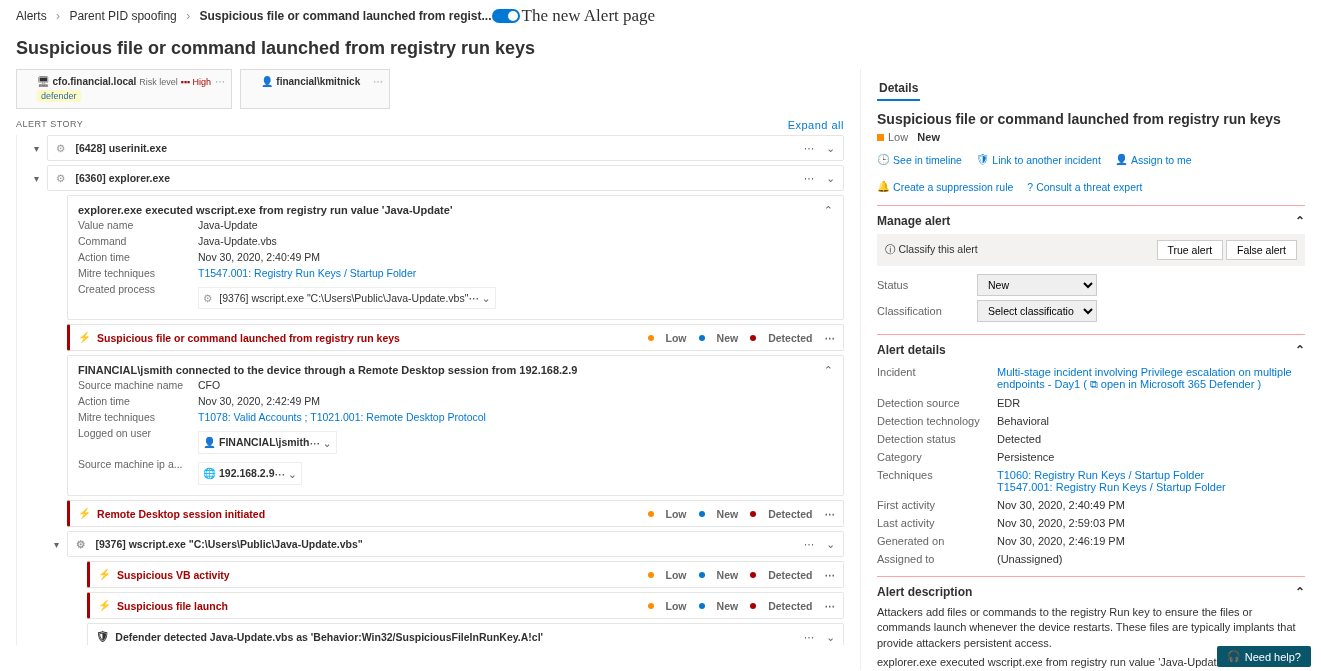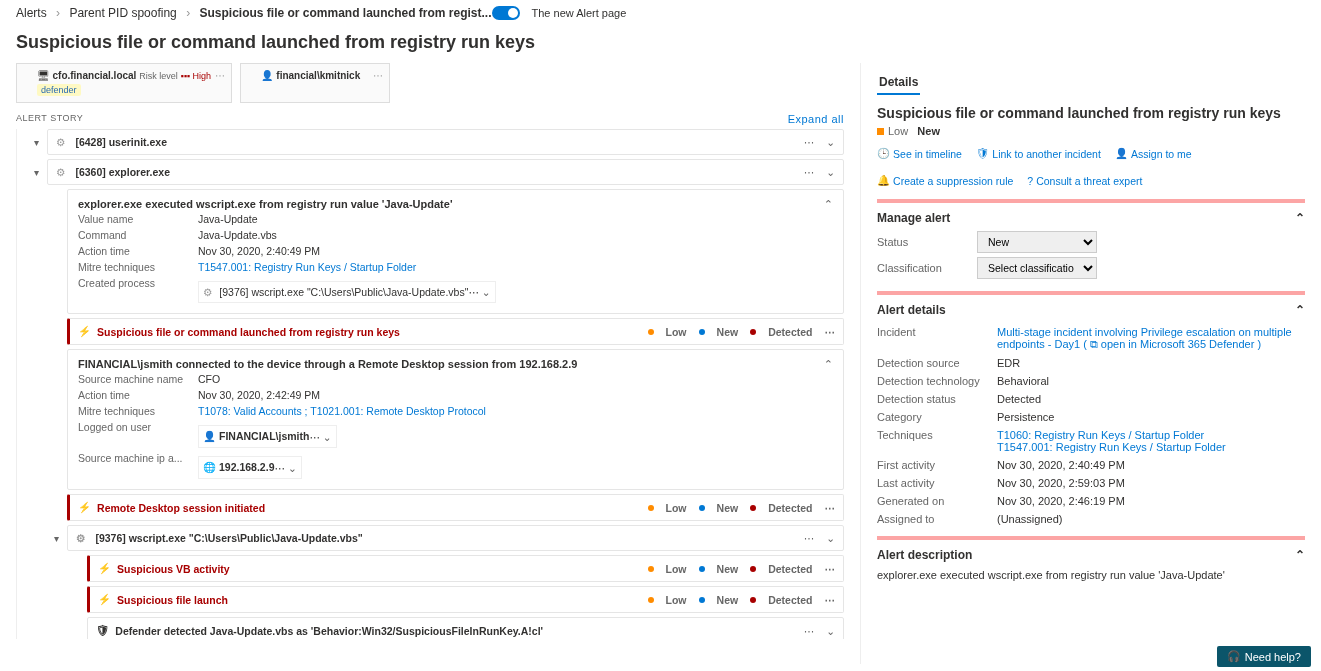--- a/index.html
+++ b/index.html
@@ -1,21 +1,21 @@
 <!DOCTYPE html>
 <html><head>
 <meta charset="utf-8">
 <style>
 * { box-sizing: border-box; margin: 0; padding: 0; }
 body { font-family: "Segoe UI", Arial, sans-serif; font-size: 11px; color: #323130; background: #fff; width: 1321px; height: 671px; overflow: hidden; }
 .top { display: flex; justify-content: flex-start; align-items: center; padding: 6px 16px; }
 .breadcrumb { font-size: 12px; color: #323130; }
 .breadcrumb .sep { color: #999; margin: 0 6px; }
 .breadcrumb a { color: #323130; text-decoration: none; }
-.toggle-row { display: flex; align-items: center; gap: 12px; font-size: 11px; }
+.toggle-row { display: flex; align-items: center; gap: 2px; font-size: 17px; font-family: Liberation Serif, serif; }
 .toggle { width: 28px; height: 14px; background: #0078d4; border-radius: 8px; position: relative; }
 .toggle::after { content: ""; position: absolute; right: 2px; top: 2px; width: 10px; height: 10px; background: #fff; border-radius: 50%; }
 h1.page-title { font-size: 18px; font-weight: 600; padding: 6px 16px 10px; }
 .main { display: flex; height: calc(100% - 70px); }
 .left { width: 860px; padding: 0 16px; overflow: hidden; }
 .right { flex: 1; border-left: 1px solid #eee; padding: 8px 16px; overflow-y: auto; position: relative; }
 .cards { display: flex; gap: 8px; margin-bottom: 10px; }
 .entity-card { border: 1px solid #ddd; background: #fafafa; padding: 6px 20px; font-size: 10px; position: relative; min-width: 150px; }
 .entity-card .name { font-weight: 600; }
 .risk-high { color: #a80000; font-size: 9px; }
@@ -41,21 +41,21 @@
 .gear { color:#999; margin-right:4px; }
 .indent1{margin-left:10px;} .indent2{margin-left:30px;} .indent3{margin-left:50px;}
 .inner-row{ border:1px solid #eee; padding:4px 4px; margin-top:4px; display:flex; justify-content:space-between; align-items:center;}
 
 .tab { border-bottom:2px solid #0078d4; display:inline-block; padding:4px 2px; font-size:12px; font-weight:600; margin-bottom:10px;}
 .r-title { font-size:14px; font-weight:600; margin-bottom:4px;}
 .sev-row{ font-size:11px; margin-bottom:8px;}
 .sev-row .low{color:#666;} .sev-row .sq{width:7px;height:7px;background:#ff8c00;display:inline-block;margin-right:4px;}
 .actions-row{ display:flex; gap:14px; font-size:10.5px; color:#0078d4; margin:10px 0 12px; flex-wrap:wrap;}
 .actions-row span{cursor:pointer; display:flex; gap:3px; align-items:center;}
-.panel-sec{ border-top:4px solid #fca5a5; padding:8px 0;}
+.panel-sec{ border-top:1px solid #fca5a5; padding:8px 0;}
 .panel-sec-hd{ display:flex; justify-content:space-between; font-size:12px; font-weight:600; margin-bottom:6px; cursor:pointer;}
 .classify-bar{ background:#f3f2f1; padding:6px 8px; display:flex; justify-content:space-between; align-items:center; font-size:10.5px; margin-bottom:8px;}
 .btn-sm{ border:1px solid #ccc; background:#fff; padding:3px 10px; font-size:10.5px; cursor:pointer;}
 .form-row{display:flex; align-items:center; margin:4px 0; font-size:11px;}
 .form-row label{width:100px; color:#666;}
 .form-row select{border:1px solid #ccc; padding:3px 6px; font-size:10.5px; width:120px;}
 .kv2{display:flex; font-size:11px; padding:3px 0;}
 .kv2 .k2{width:120px; color:#666;}
 .kv2 .v2{flex:1; color:#323130;}
 .kv2 .v2.link{color:#0078d4;}
@@ -316,20 +316,27 @@
           <span class="ic">?</span>
           <span>Consult a threat expert</span>
         </span>
     </div>
 
     <div class="panel-sec">
       <div class="panel-sec-hd">
           <span>Manage alert</span>
           <span>⌃</span>
         </div>
+      <div class="classify-bar">
+        <span><span class="ic">ⓘ</span> <span>Classify this alert</span></span>
+        <span>
+          <button class="btn-sm">True alert</button>
+          <button class="btn-sm">False alert</button>
+        </span>
+      </div>
       <div class="form-row">
           <label>Status</label>
           <select><option>New</option></select>
         </div>
       <div class="form-row">
           <label>Classification</label>
           <select><option>Select classification...</option></select>
         </div>
     </div>
 
@@ -379,20 +386,21 @@
           <div class="v2">(Unassigned)</div>
         </div>
     </div>
 
     <div class="panel-sec">
       <div class="panel-sec-hd">
           <span>Alert description</span>
           <span>⌃</span>
         </div>
       <div class="desc-text">
+        <div>Attackers add files or commands to the registry Run key to ensure the files or commands launch whenever the device restarts. These files are typically implants that provide attackers persistent access.</div>
         <div style="margin-top:4px">explorer.exe executed wscript.exe from registry run value 'Java-Update'</div>
       </div>
     </div>
 
     
   </div>
 </div>
 
 <div class="help-btn">
     <span class="ic">🎧</span>

